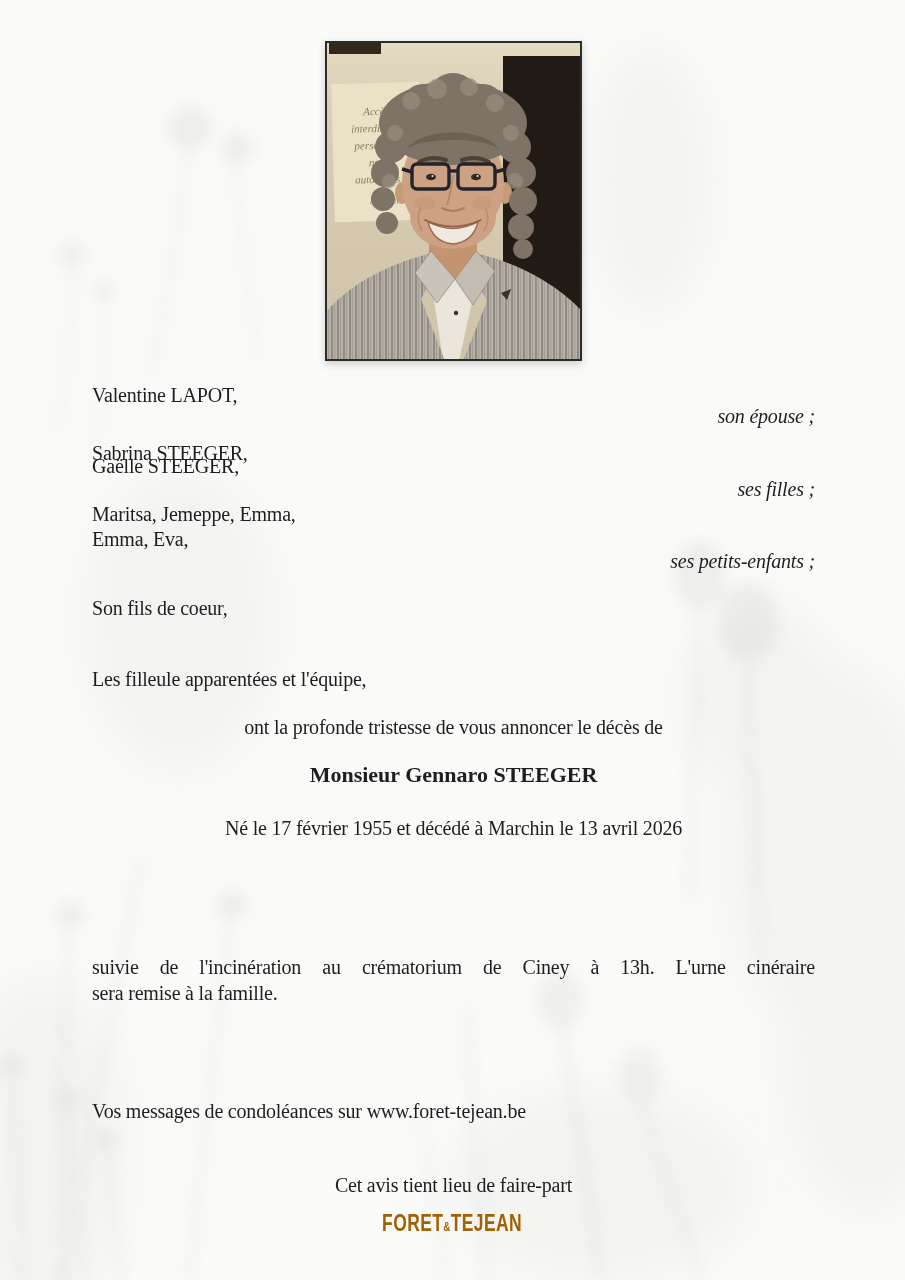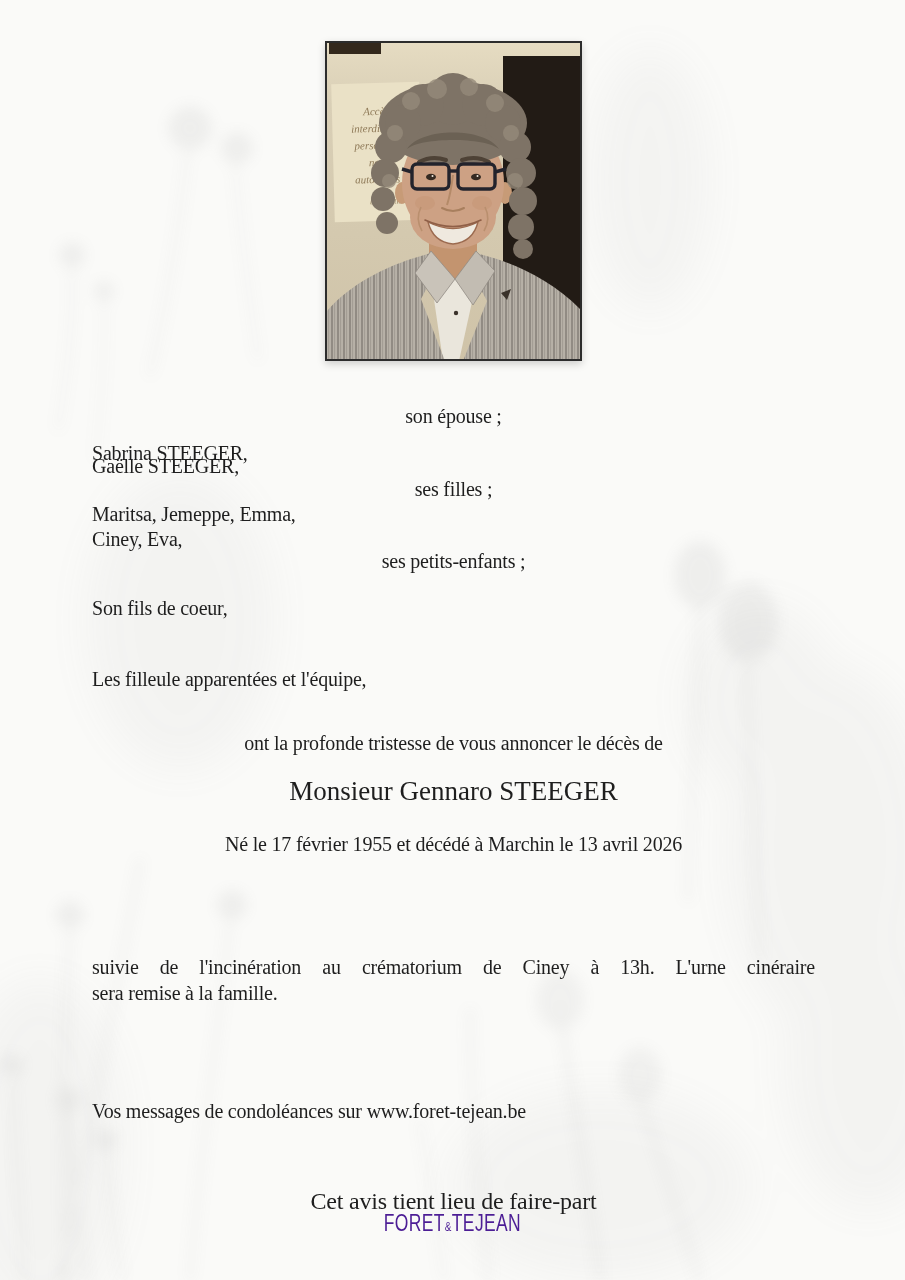--- a/index.html
+++ b/index.html
@@ -4,35 +4,35 @@
 <style>
   html,body{margin:0;padding:0;background:#e8e8e8;}
   .page{
     position:relative;width:905px;height:1280px;margin:0 auto;
     background:#fafaf8;overflow:hidden;
     font-family:"Liberation Serif","DejaVu Serif",serif;
     color:#1e1e1e;
   }
   .abs{position:absolute;}
   .t{position:absolute;left:92px;right:90px;font-size:20px;line-height:25.5px;letter-spacing:-0.2px;}
-  .rightlbl{text-align:center;}
-  .center{text-align:center;margin-top:16px;}
-  .title{font-weight:normal;font-size:27px;line-height:32px;letter-spacing:0;}
+  .rightlbl{font-style:italic;text-align:right;}
+  .center{text-align:center;}
+  .title{font-weight:bold;font-size:22px;line-height:32px;letter-spacing:0;}
   .just .jl{text-align:justify;text-align-last:justify;}
   .just .jl.last{text-align:left;text-align-last:left;}
   .bold{font-weight:bold;}
   .photo-frame{
     position:absolute;left:325px;top:41px;width:257px;height:320px;
     box-shadow:0 3px 8px rgba(0,0,0,0.18);
   }
-  .notice-line{font-size:24px;}
+  .notice-line{font-size:20px;}
   .logo{
     position:absolute;left:0;right:0;text-align:center;
     font-family:"Liberation Sans","DejaVu Sans",sans-serif;
-    font-weight:400;color:#4c1d95;
+    font-weight:700;color:#a16207;
   }
   .logo-inner{display:inline-block;transform:scaleX(0.76);font-size:23px;letter-spacing:0.5px;white-space:nowrap;}
   .logo-amp{font-size:13px;}
 </style>
 </head>
 <body>
 
 <div class="page">
 
   <svg class="abs" style="left:0;top:0" width="905" height="1280" viewBox="0 0 905 1280" aria-hidden="true">
@@ -192,28 +192,29 @@
         <path d="M103,181 Q128,194 153,181 Q148,201 128,203 Q108,201 103,181 Z" fill="#efe9df" stroke="#9c6b50" stroke-width="1.4"></path>
         <path d="M100,179 Q128,192 156,179" fill="none" stroke="#8f5f47" stroke-width="1.6" stroke-linecap="round"></path>
         <path d="M96,166 Q90,178 97,190" fill="none" stroke="#b98f6e" stroke-width="1.6"></path>
         <path d="M160,166 Q166,178 159,190" fill="none" stroke="#b98f6e" stroke-width="1.6"></path>
       </g>
 
       <rect x="1" y="1" width="255" height="318" fill="none" stroke="#2c2c2c" stroke-width="2"></rect>
     </svg>
   </div>
 
+  <div class="t" style="top:383px">Valentine LAPOT,</div>
   <div class="t rightlbl" style="top:404px">son épouse ;</div>
 
   <div class="t" style="top:441px">Sabrina STEEGER,</div>
   <div class="t" style="top:454px">Gaëlle STEEGER,</div>
   <div class="t rightlbl" style="top:477px">ses filles ;</div>
 
   <div class="t" style="top:502px">Maritsa, Jemeppe, Emma,</div>
-  <div class="t" style="top:527px">Ciney, Eva,</div>
+  <div class="t" style="top:527px">Emma, Eva,</div>
   <div class="t rightlbl" style="top:549px">ses petits-enfants ;</div>
 
   <div class="t" style="top:596px">Son fils de coeur,</div>
 
   <div class="t" style="top:667px">Les filleule apparentées et l'équipe,</div>
 
   <div class="t center" style="top:715px">ont la profonde tristesse de vous annoncer le décès de</div>
 
   <div class="t center title" style="top:759px">Monsieur Gennaro STEEGER</div>
 

